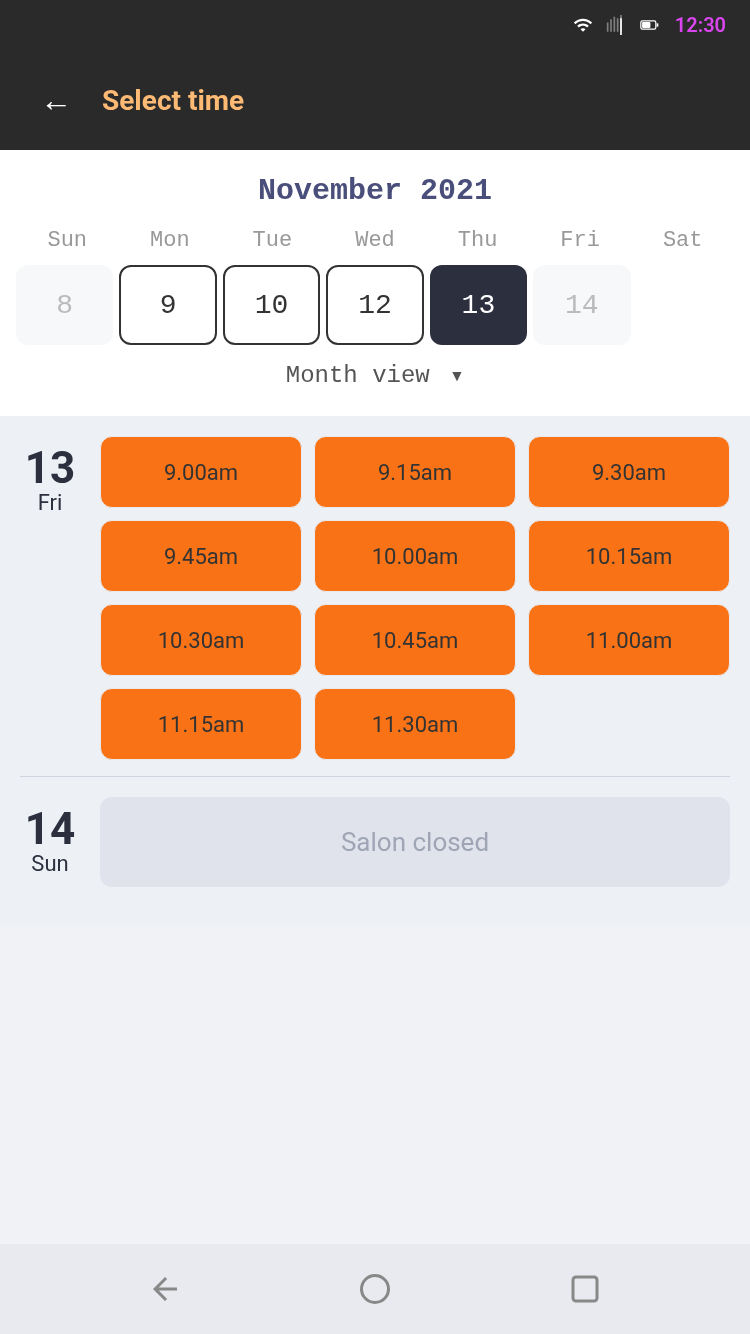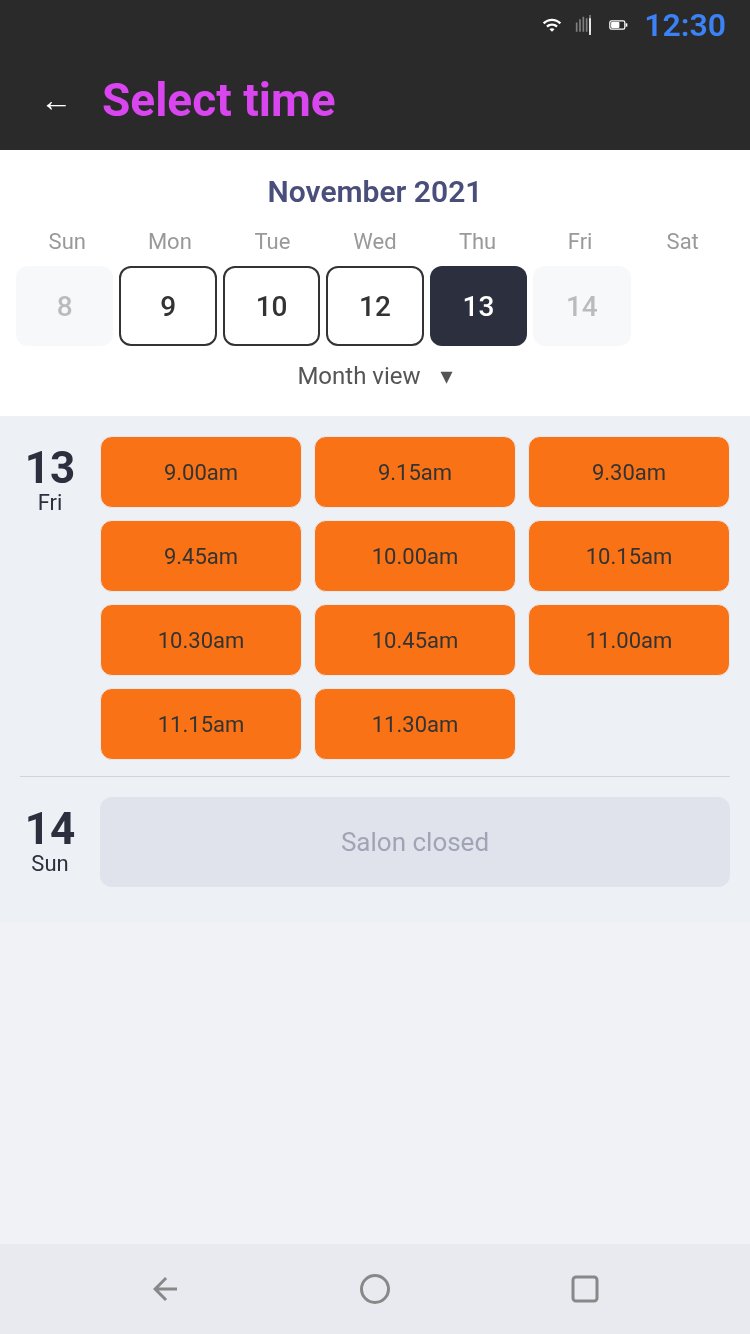--- a/index.html
+++ b/index.html
@@ -16,22 +16,22 @@
     .status-bar {
       background: #2a2a2a;
       height: 50px;
       display: flex;
       align-items: center;
       justify-content: flex-end;
       padding: 0 24px;
       gap: 10px;
     }
     .status-bar .time {
-      color: #3b82f6;
-      font-size: 32px;
+      color: #d946ef;
+      font-size: 20px;
       font-weight: 600;
     }
     .status-icons {
       display: flex;
       align-items: center;
       gap: 8px;
     }
 
     
     .header {
@@ -44,29 +44,30 @@
     }
     .back-btn {
       color: white;
       font-size: 32px;
       cursor: pointer;
       background: none;
       border: none;
       padding: 10px;
     }
     .header-title {
-      color: #d946ef;
-      font-size: 46px;
+      color: #fdba74;
+      font-size: 28px;
       font-weight: 700;
     }
 
     
     .calendar-section {
       background: white;
       padding: 24px 16px 16px;
+      font-family: Liberation Mono, monospace;
     }
     .month-label {
       text-align: center;
       font-size: 30px;
       font-weight: 600;
       color: #4a4e7a;
       margin-bottom: 20px;
     }
     .weekday-row {
       display: grid;

